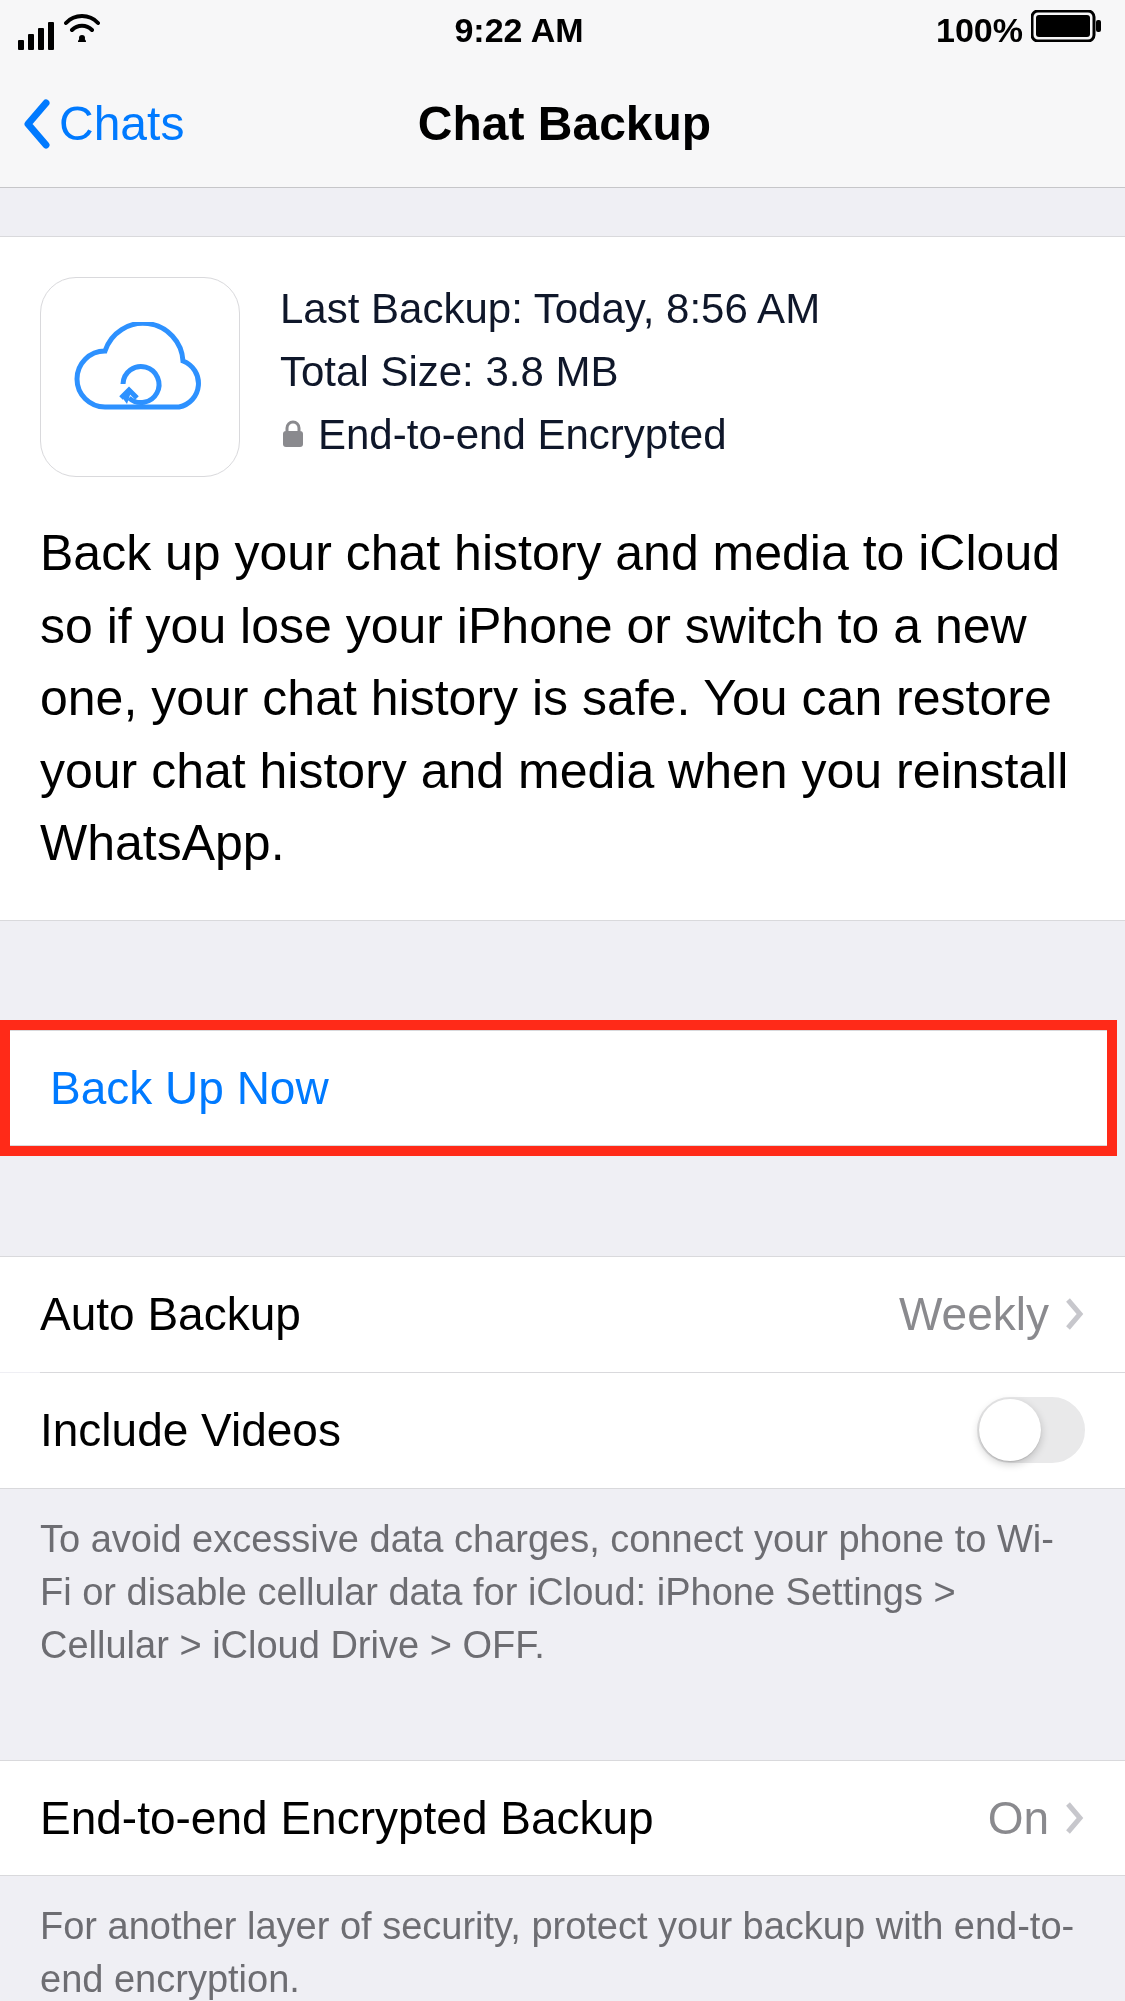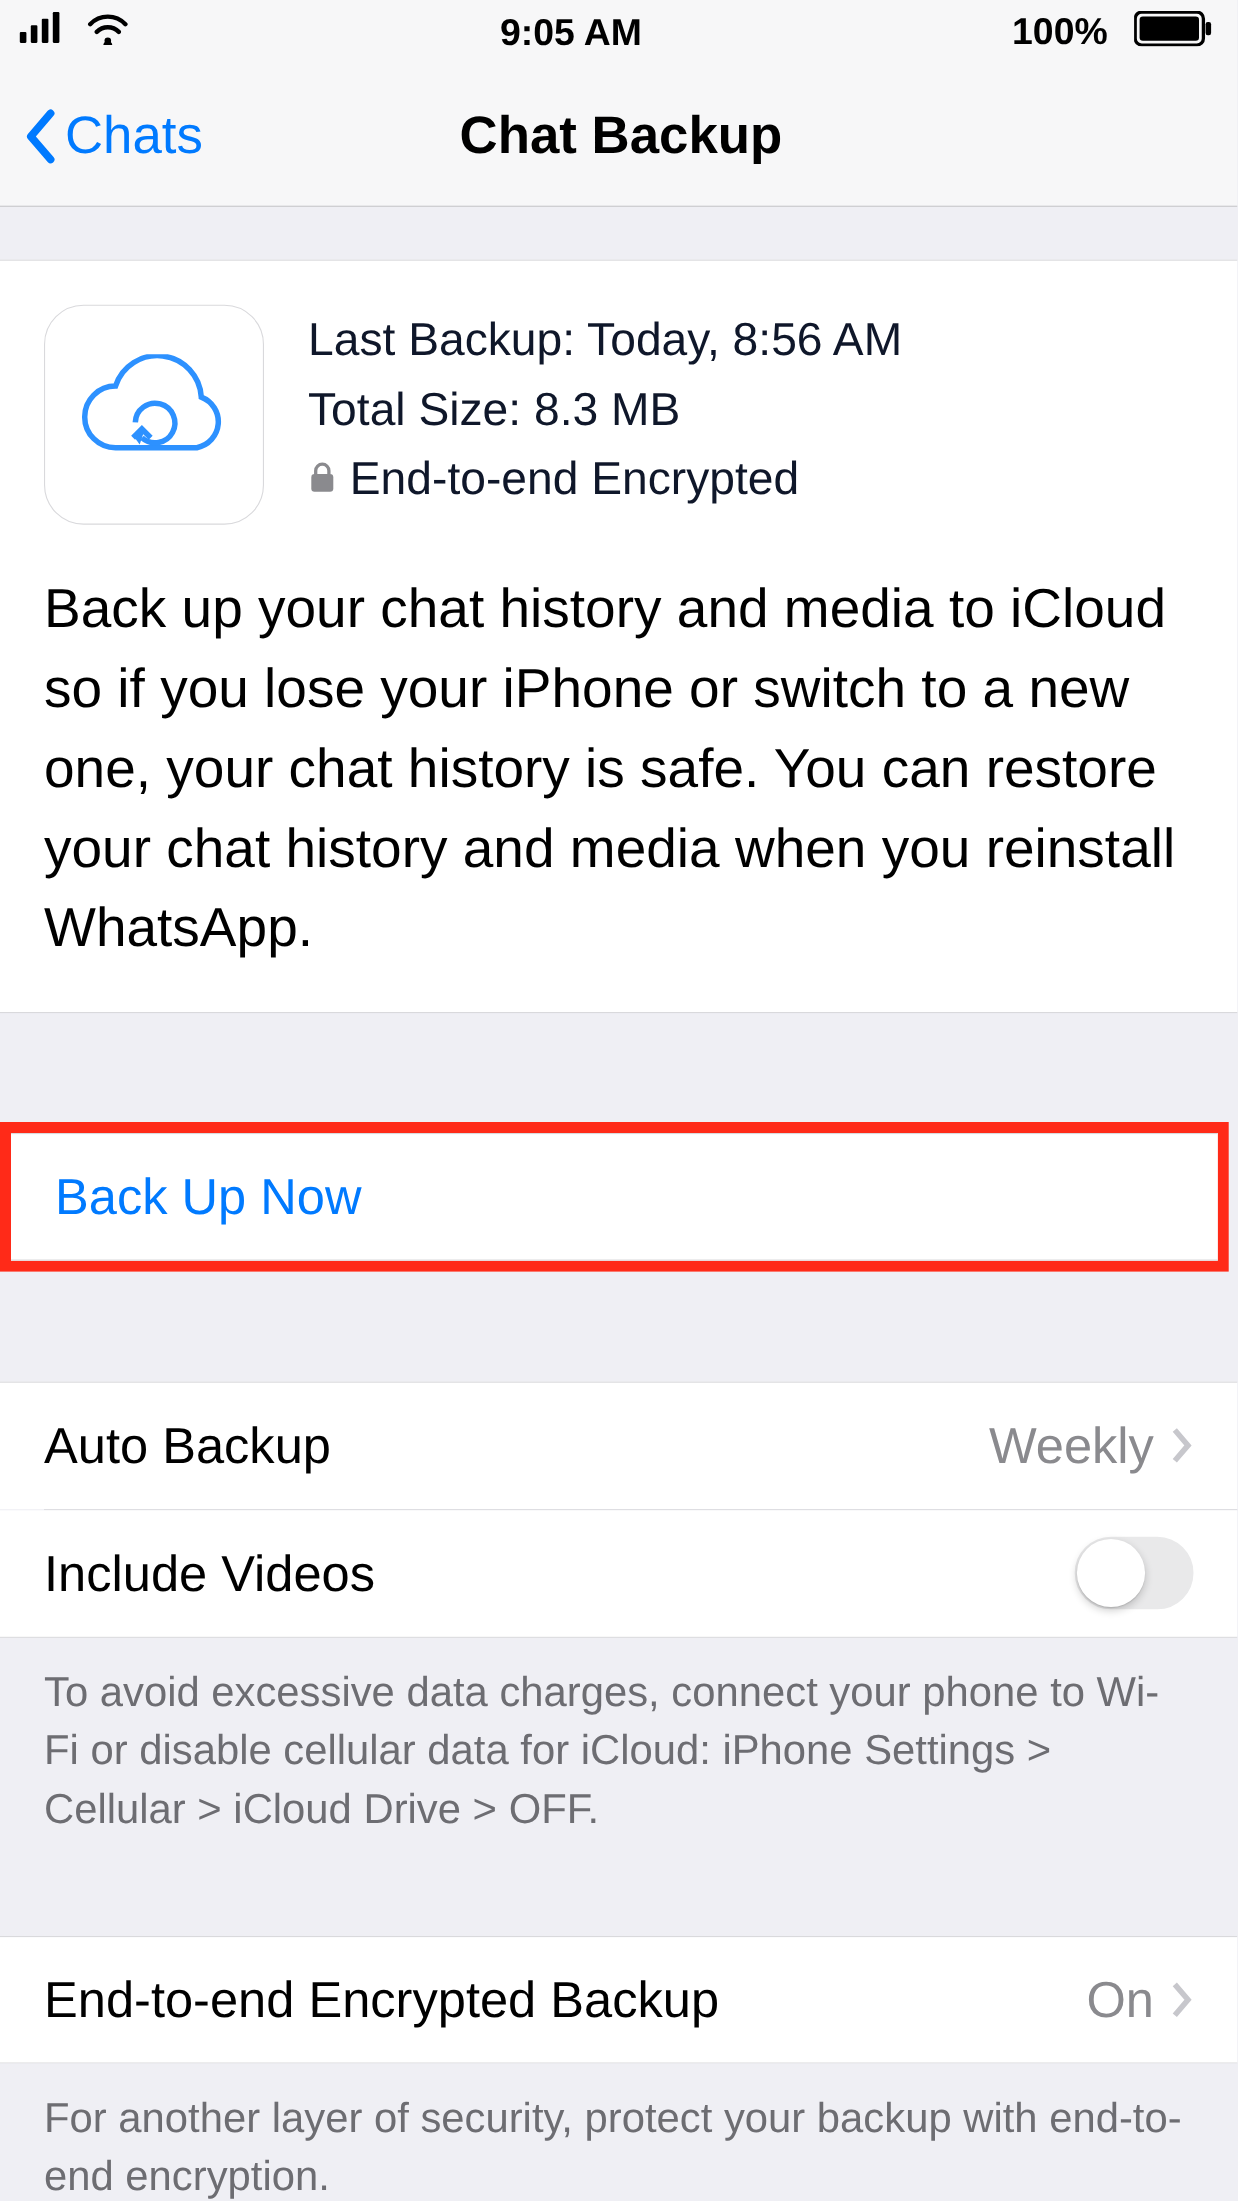--- a/index.html
+++ b/index.html
@@ -15,21 +15,21 @@
   .status-bar {
     display: flex;
     align-items: center;
     justify-content: space-between;
     height: 60px;
     padding: 0 22px 0 18px;
     background: #f7f7f8;
     font-size: 34px;
     font-weight: 600;
   }
-  .status-left, .status-right { display: flex; align-items: flex-start; gap: 24px; }
+  .status-left, .status-right { display: flex; align-items: flex-end; gap: 8px; }
   .status-center { flex: 1; text-align: center; }
   .signal-bars { display: flex; align-items: flex-end; gap: 4px; height: 28px; }
   .signal-bars span { width: 6px; background: #000; display: inline-block; border-radius: 1px; }
   .sb1{height:10px}.sb2{height:16px}.sb3{height:22px}.sb4{height:28px}
 
   
   .nav-bar {
     display: flex;
     align-items: center;
     height: 128px;
@@ -138,21 +138,21 @@
         <span class="sb3"></span>
         <span class="sb4"></span>
     </span>
     <span>
       <svg width="40" height="30" viewBox="0 0 40 30">
           <path d="M20 28 a2 2 0 1 0 0.001 0 M10 18 a14 14 0 0 1 20 0 M4 11 a22 22 0 0 1 32 0" stroke="#000" stroke-width="4" fill="none" stroke-linecap="round"></path>
           <circle cx="20" cy="26" r="3" fill="#000"></circle>
         </svg>
     </span>
   </div>
-  <div class="status-center">9:05 AM</div>
+  <div class="status-center">9:22 AM</div>
   <div class="status-right">
     <span>100%</span>
     <span>
       <svg width="72" height="32" viewBox="0 0 72 32">
           <rect x="1" y="1" width="62" height="30" rx="6" fill="none" stroke="#000" stroke-width="3"></rect>
           <rect x="5" y="5" width="54" height="22" rx="3" fill="#000"></rect>
           <rect x="65" y="10" width="5" height="12" rx="2" fill="#000"></rect>
         </svg>
     </span>
   </div>
@@ -175,21 +175,21 @@
     <div class="cloud-box">
       <svg width="150" height="110" viewBox="0 0 150 110">
         <path d="M40 85 a28 28 0 0 1 0-56 a40 40 0 0 1 78 10 a24 24 0 0 1 -4 46 H40 Z" fill="none" stroke="#2d91ff" stroke-width="5"></path>
         <path d="M58 62 a18 18 0 1 1 6 14" fill="none" stroke="#2d91ff" stroke-width="5"></path>
         <path d="M60 82 l8 -8 l8 8" fill="none" stroke="#2d91ff" stroke-width="5" transform="translate(-4,-6)"></path>
         <path d="M64 76 l-10 4 l6 8" fill="#2d91ff" transform="translate(2,-6)"></path>
       </svg>
     </div>
     <div class="info-lines">
       <div class="line">Last Backup: Today, 8:56 AM</div>
-      <div class="line">Total Size: 8.3 MB</div>
+      <div class="line">Total Size: 3.8 MB</div>
       <div class="line">
         <span>
           <svg width="26" height="30" viewBox="0 0 26 30">
               <rect x="3" y="12" width="20" height="16" rx="3" fill="#8a8a8e"></rect>
               <path d="M7 12 v-3 a6 6 0 0 1 12 0 v3" fill="none" stroke="#8a8a8e" stroke-width="3"></path>
             </svg>
         </span>
         <span>End-to-end Encrypted</span>
       </div>
     </div>

